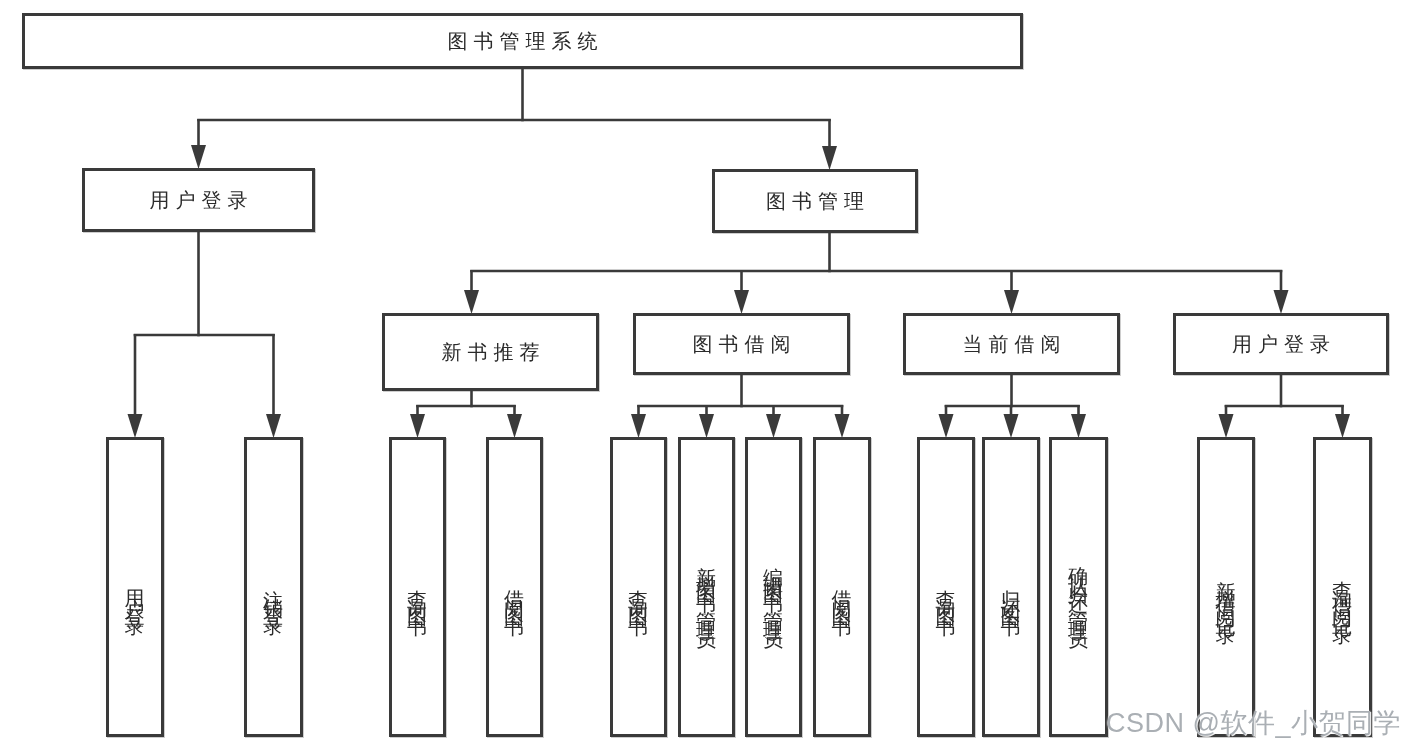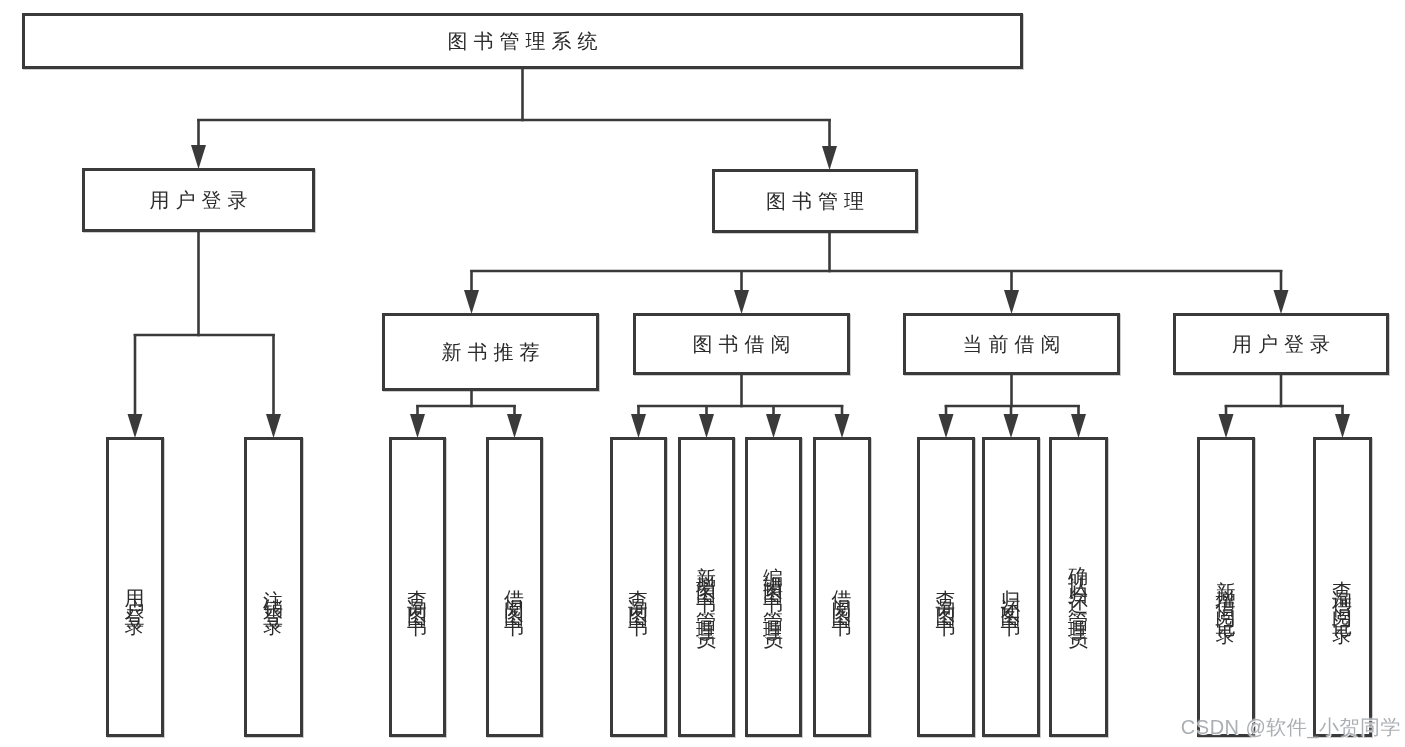--- a/index.html
+++ b/index.html
@@ -56,21 +56,21 @@
     writing-mode: vertical-rl;
     font-size: 20px;
     letter-spacing: 9px;
     padding-top: 9px; 
     line-height: 1;
   }
   .watermark {
     position: absolute;
     right: 4px;
     bottom: 6px;
-    font-size: 20px;
+    font-size: 27px;
     letter-spacing: 0.5px;
     color: var(--wm, #aaafb4);
     text-shadow: 0 0 2px #ffffff, 1px 1px 0 rgba(255,255,255,0.9);
     z-index: 5;
     white-space: nowrap;
   }
 </style>
 </head>
 <body>
 

